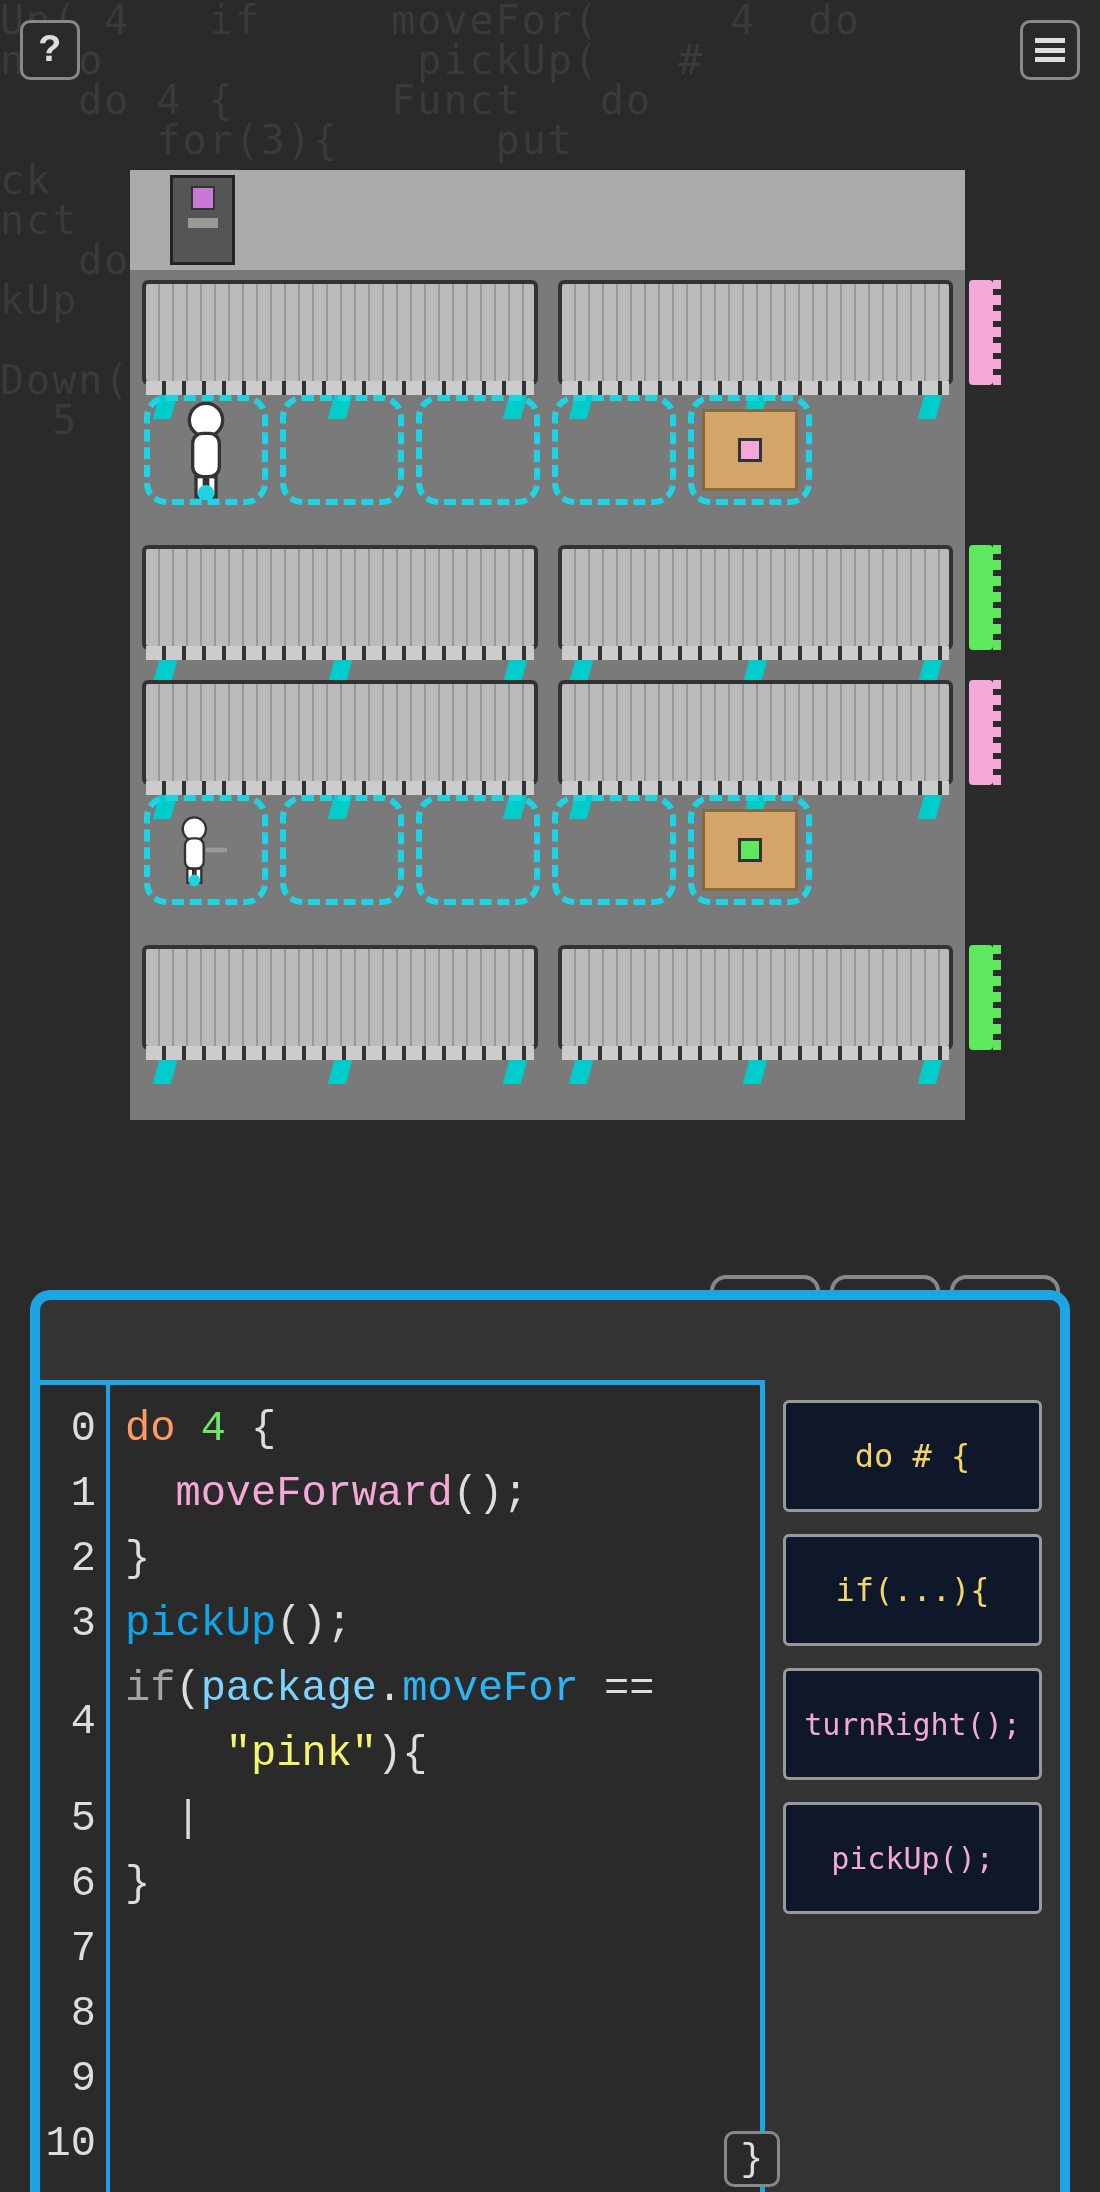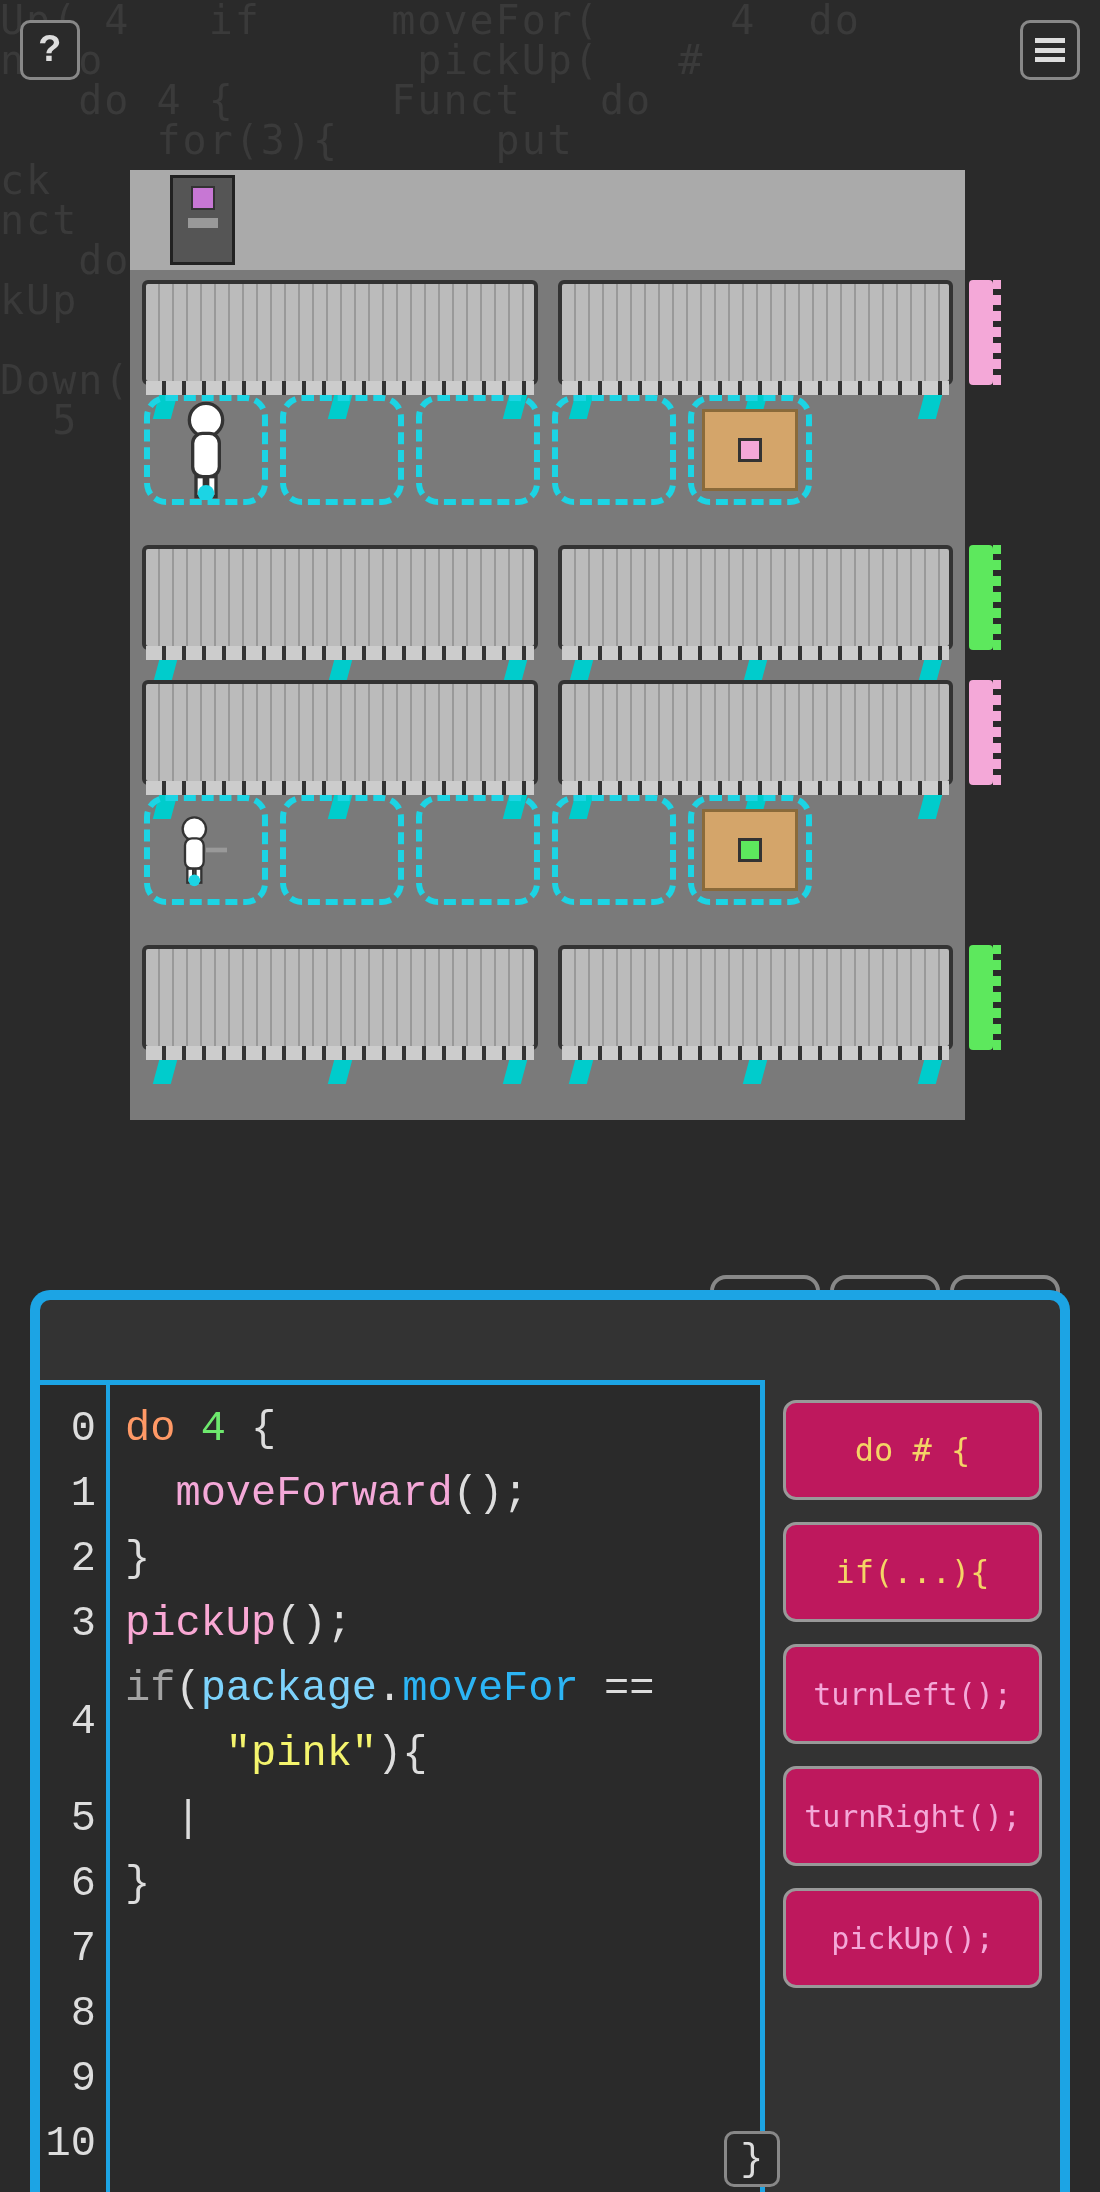--- a/index.html
+++ b/index.html
@@ -191,21 +191,21 @@
     padding: 12px 15px 0 15px;
     font-size: 42px;
     line-height: 65px;
     color: #ddd;
     white-space: pre-wrap;
   }
   .kw-do { color: #ff9966; }
   .kw-num { color: #6de86d; }
   .kw-if { color: #a3a3a3; }
   .kw-fn { color: #f4a8d8; }
-  .kw-fn2 { color: #f9a8d4; }
+  .kw-fn2 { color: #0ea5e9; }
   .kw-var { color: #7dd3fc; }
   .kw-prop { color: #2cb4f4; }
   .kw-str { color: #f4f46d; }
   .kw-punct { color: #ddd; }
   .cursor { color:#ddd; }
 
   .close-brace-btn {
     position:absolute;
     bottom: 5px; right: -20px;
     width: 56px; height: 56px;
@@ -218,24 +218,24 @@
     cursor:pointer;
   }
 
   
   .palette {
     width: 295px;
     padding: 100px 18px 10px 18px;
     display:flex; flex-direction:column; gap:22px;
   }
   .cmd {
-    height: 100px;
+    height: 112px;
     border: 3px solid #999;
-    border-radius: 13px;
-    background: #be185d;
+    border-radius: 6px;
+    background: #0f172a;
     color: #f4a8d8;
     font-size: 30px;
     display:flex; align-items:center; justify-content:center;
     cursor:pointer;
     font-family: monospace;
     padding: 0 8px;
     text-align:center;
   }
   .cmd-key { color:#f4d466; font-size:32px;}
 </style>
@@ -443,22 +443,19 @@
   </div>
 
   <div class="palette">
     <div class="cmd cmd-key">
         <span>do # {</span>
       </div>
     <div class="cmd cmd-key">
         <span>if(...){</span>
       </div>
     <div class="cmd">
-        <span>turnLeft();</span>
-      </div>
-    <div class="cmd">
         <span>turnRight();</span>
       </div>
     <div class="cmd">
         <span>pickUp();</span>
       </div>
   </div>
 </div>
 
 </body></html>

